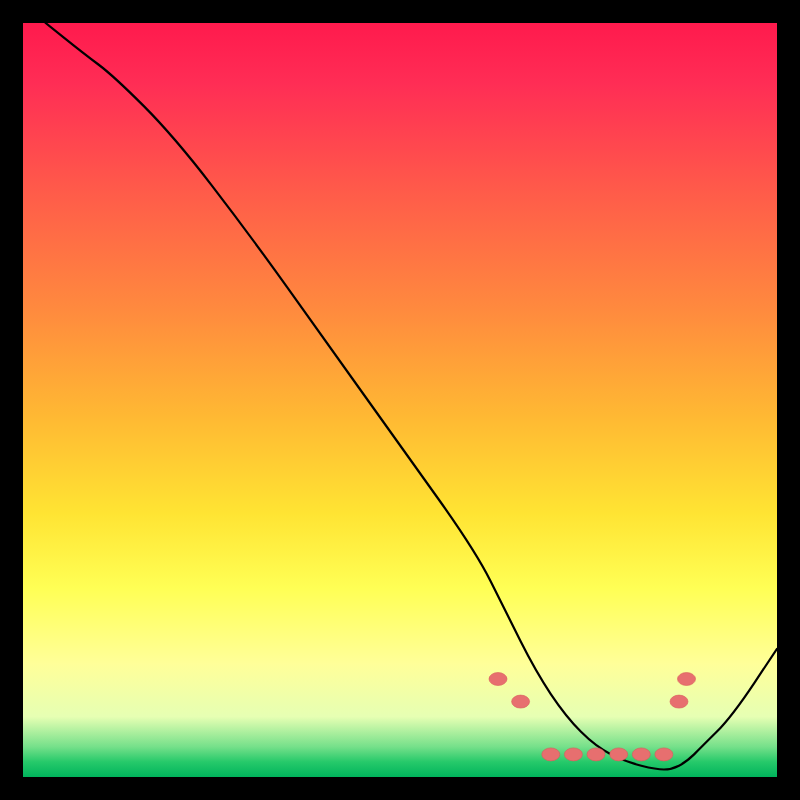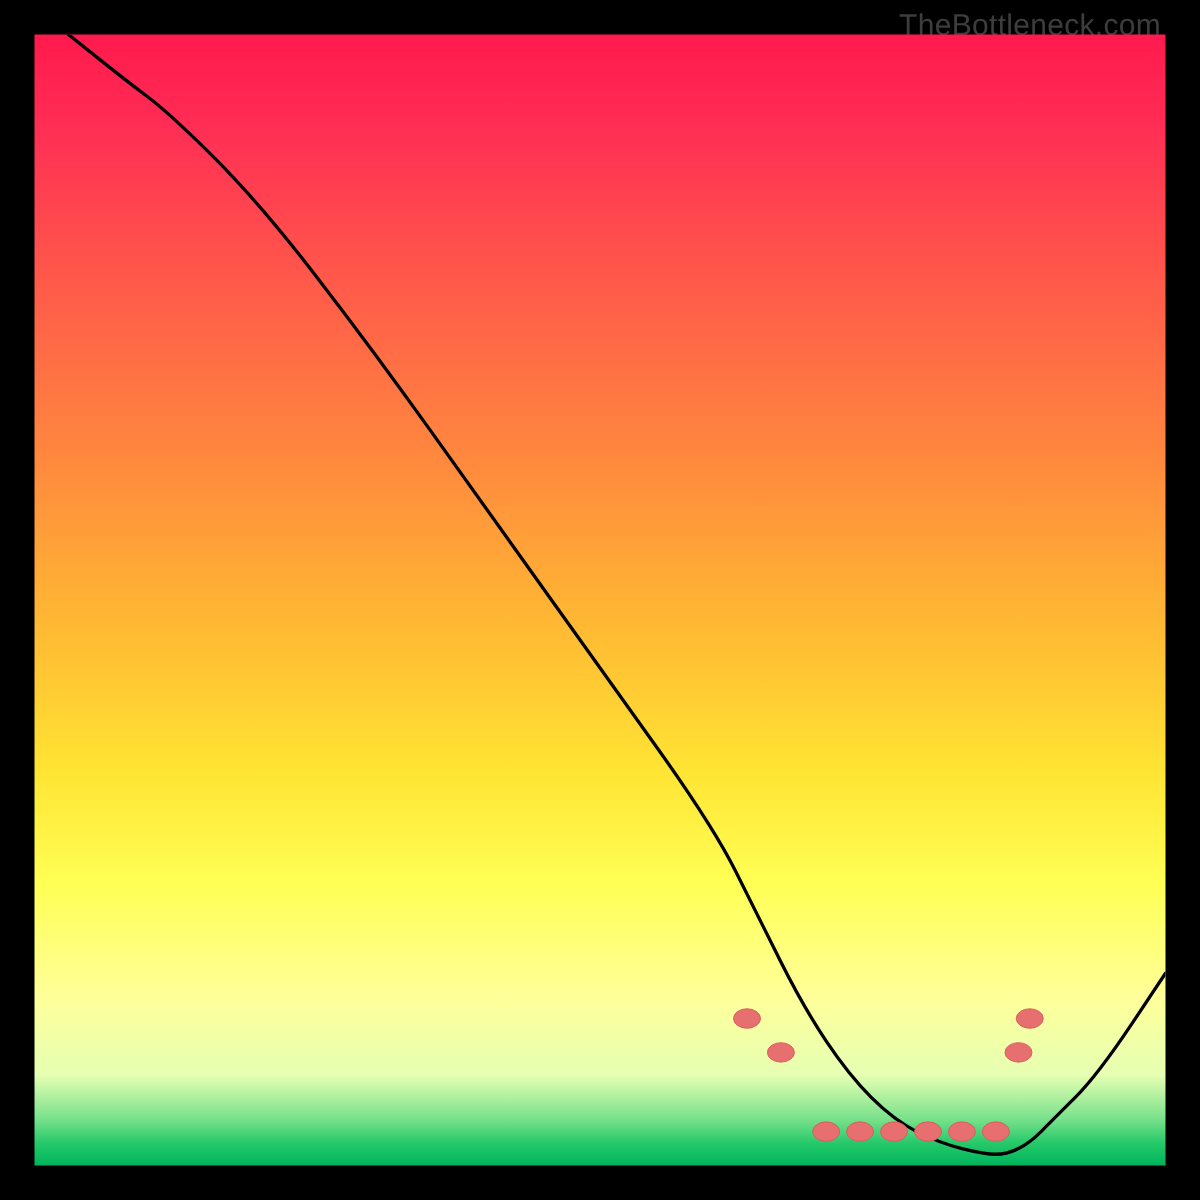--- a/index.html
+++ b/index.html
@@ -65,21 +65,20 @@
   .marker {
     fill: #e76f6f;
     stroke: #d85a5a;
     stroke-width: 0.6;
   }
 </style>
 </head>
 <body>
 
 <div class="stage">
-  <div class="watermark">TheBottleneck.com</div>
 
   <div class="plot-area">
     <svg class="curve" viewBox="0 0 754 754" preserveAspectRatio="none">
       <path id="main-path" class="main-line" d="M 22.6 0.0 Q 22.6 0.0 41.5 15.1 Q 60.3 30.2 75.4 41.5 Q 90.5 52.8 120.6 82.9 Q 150.8 113.1 188.5 162.1 Q 226.2 211.1 263.9 263.9 Q 301.6 316.7 339.3 369.5 Q 377.0 422.2 414.7 475.0 Q 452.4 527.8 467.5 558.0 Q 482.6 588.1 497.6 618.3 Q 512.7 648.4 527.8 671.1 Q 542.9 693.7 558.0 708.8 Q 573.0 723.8 588.1 731.4 Q 603.2 738.9 618.3 742.7 Q 633.4 746.5 640.9 746.5 Q 648.4 746.5 656.0 742.7 Q 663.5 738.9 671.1 731.4 Q 678.6 723.8 693.7 708.8 Q 708.8 693.7 731.4 659.8 T 754.0 625.8"></path>
       <g id="marker-group">
           <ellipse cx="475.0" cy="656.0" rx="9" ry="6.5" class="marker"></ellipse>
           <ellipse cx="497.6" cy="678.6" rx="9" ry="6.5" class="marker"></ellipse>
           <ellipse cx="527.8" cy="731.4" rx="9" ry="6.5" class="marker"></ellipse>
           <ellipse cx="550.4" cy="731.4" rx="9" ry="6.5" class="marker"></ellipse>
           <ellipse cx="573.0" cy="731.4" rx="9" ry="6.5" class="marker"></ellipse>

